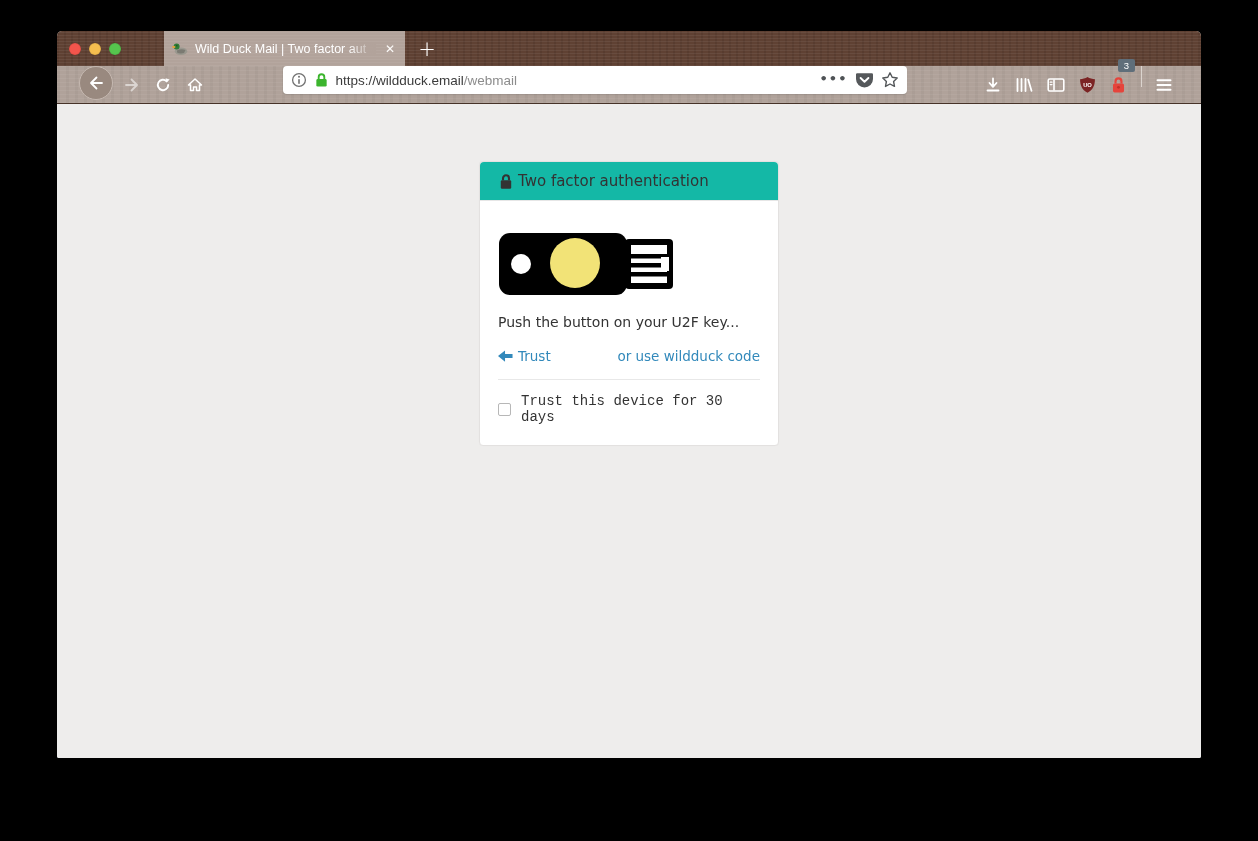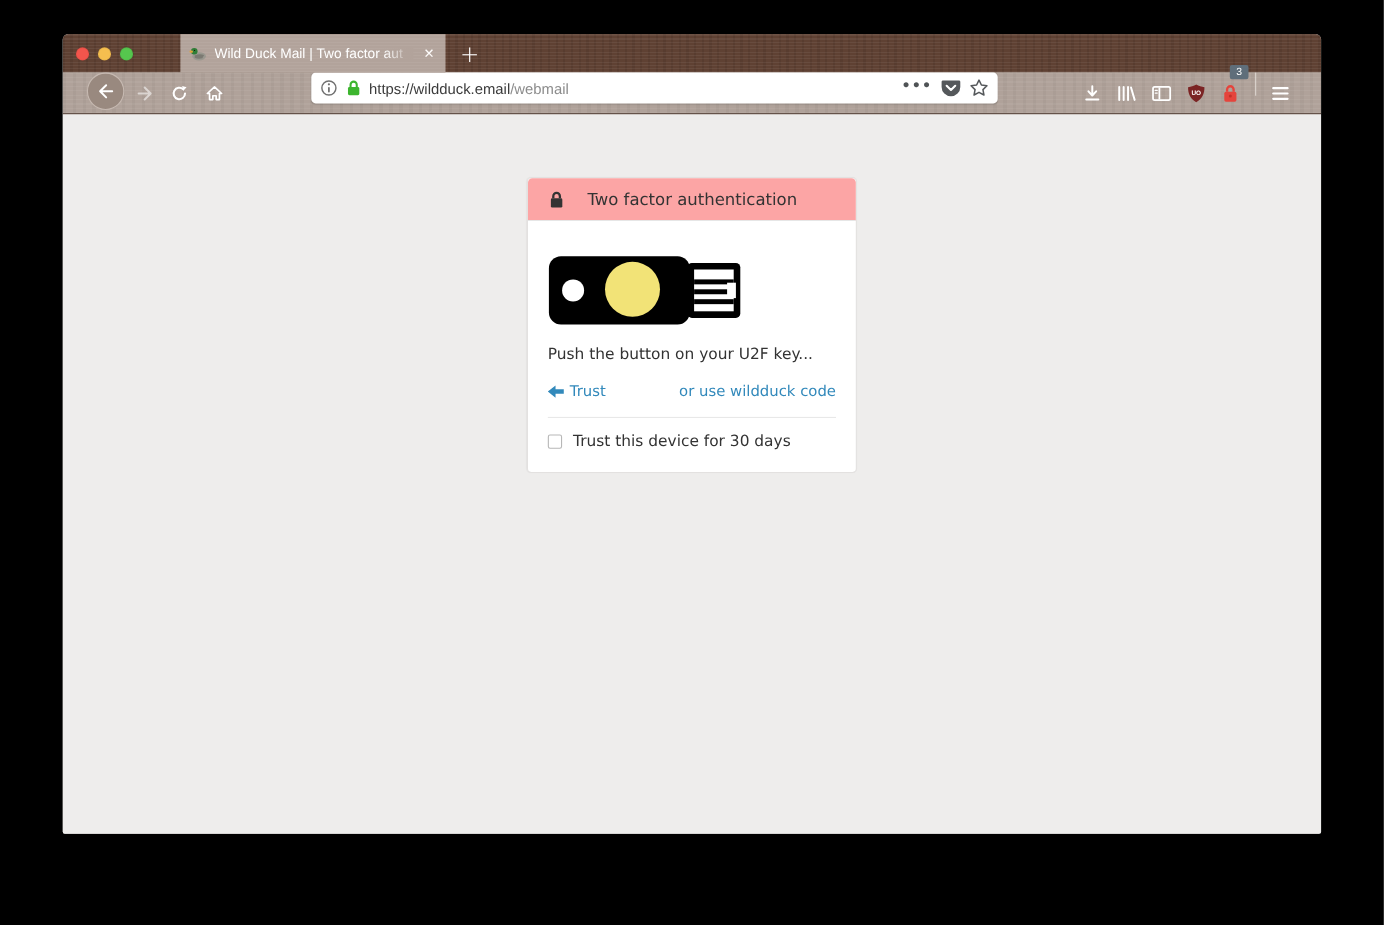--- a/index.html
+++ b/index.html
@@ -73,31 +73,31 @@
     background:#5f6e7a;color:#fff;font-size:9.5px;line-height:13px;text-align:center;
     font-family:"Liberation Sans",sans-serif;padding:0 2px;
   }
   
   .content{flex:1 1 auto;background:#eeedec;overflow:hidden;}
   .card{
     width:300px;margin:57px auto 0 auto;background:#fff;border:1px solid #e3e1e0;
     border-radius:4px;box-sizing:border-box;box-shadow:0 0 1px rgba(0,0,0,0.04);
   }
   .card-header{
-    background:#fca5a5;border-bottom:1px solid #e6e6e6;border-radius:4px 4px 0 0;
-    padding:10px 18px;display:flex;align-items:center;gap:20px;
+    background:#14b8a6;border-bottom:1px solid #e6e6e6;border-radius:4px 4px 0 0;
+    padding:10px 18px;display:flex;align-items:center;gap:4px;
     font-size:15px;color:#333;font-weight:500;
   }
   .card-body{padding:17px 18px 20px 18px;}
   .u2f-img{display:block;margin:10px 0 14px 0;}
   .msg{font-size:14px;color:#333;margin:0 0 18px 0;}
   .links-row{display:flex;justify-content:space-between;align-items:center;font-size:13.5px;}
   .link{color:#3289bb;text-decoration:none;display:inline-flex;align-items:center;gap:5px;cursor:pointer;}
   .rule{border:none;border-top:1px solid #e8e8e8;margin:15px 0 13px 0;}
-  .trust-row{display:flex;align-items:center;gap:10px;}
+  .trust-row{display:flex;align-items:center;gap:10px;font-family:Liberation Mono, monospace;}
   .checkbox{
     width:13px;height:13px;border:1px solid #b7b7b7;border-radius:2px;background:#fff;
     flex:0 0 13px;box-sizing:border-box;
   }
   .trust-label{font-size:14px;color:#333;}
   
   .site-footer{
     flex:0 0 57px;background:#f7f7f6;display:flex;align-items:center;
     padding-left:103px;font-size:14px;color:#8f8f8f;gap:4px;
   }

